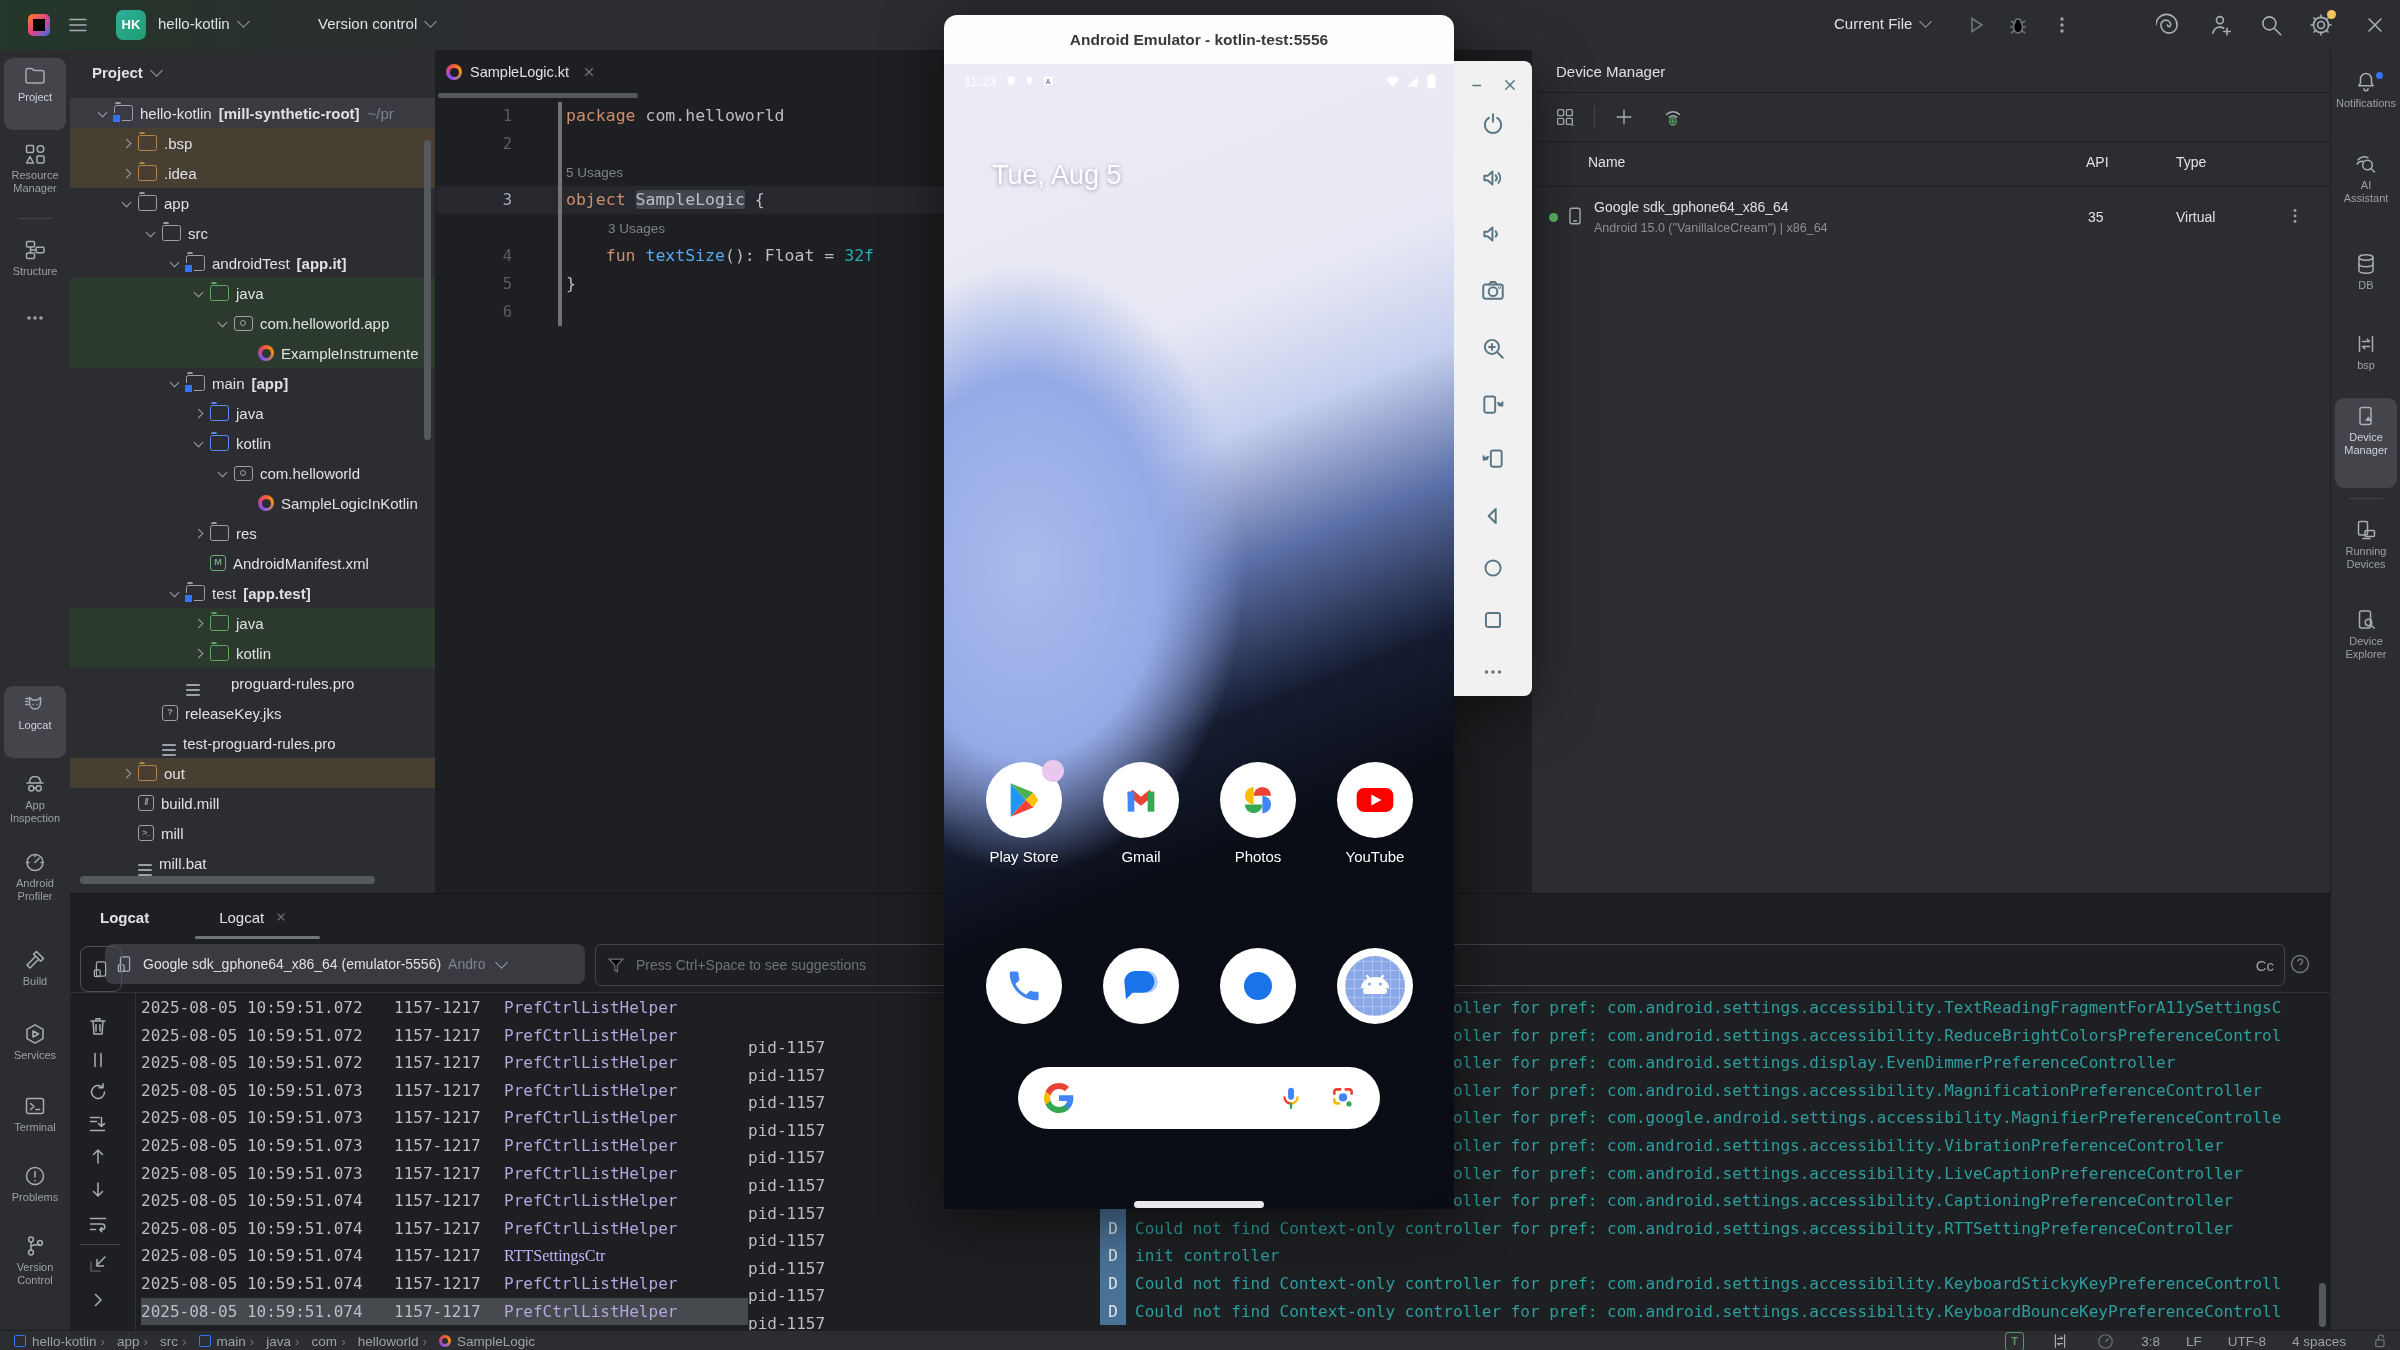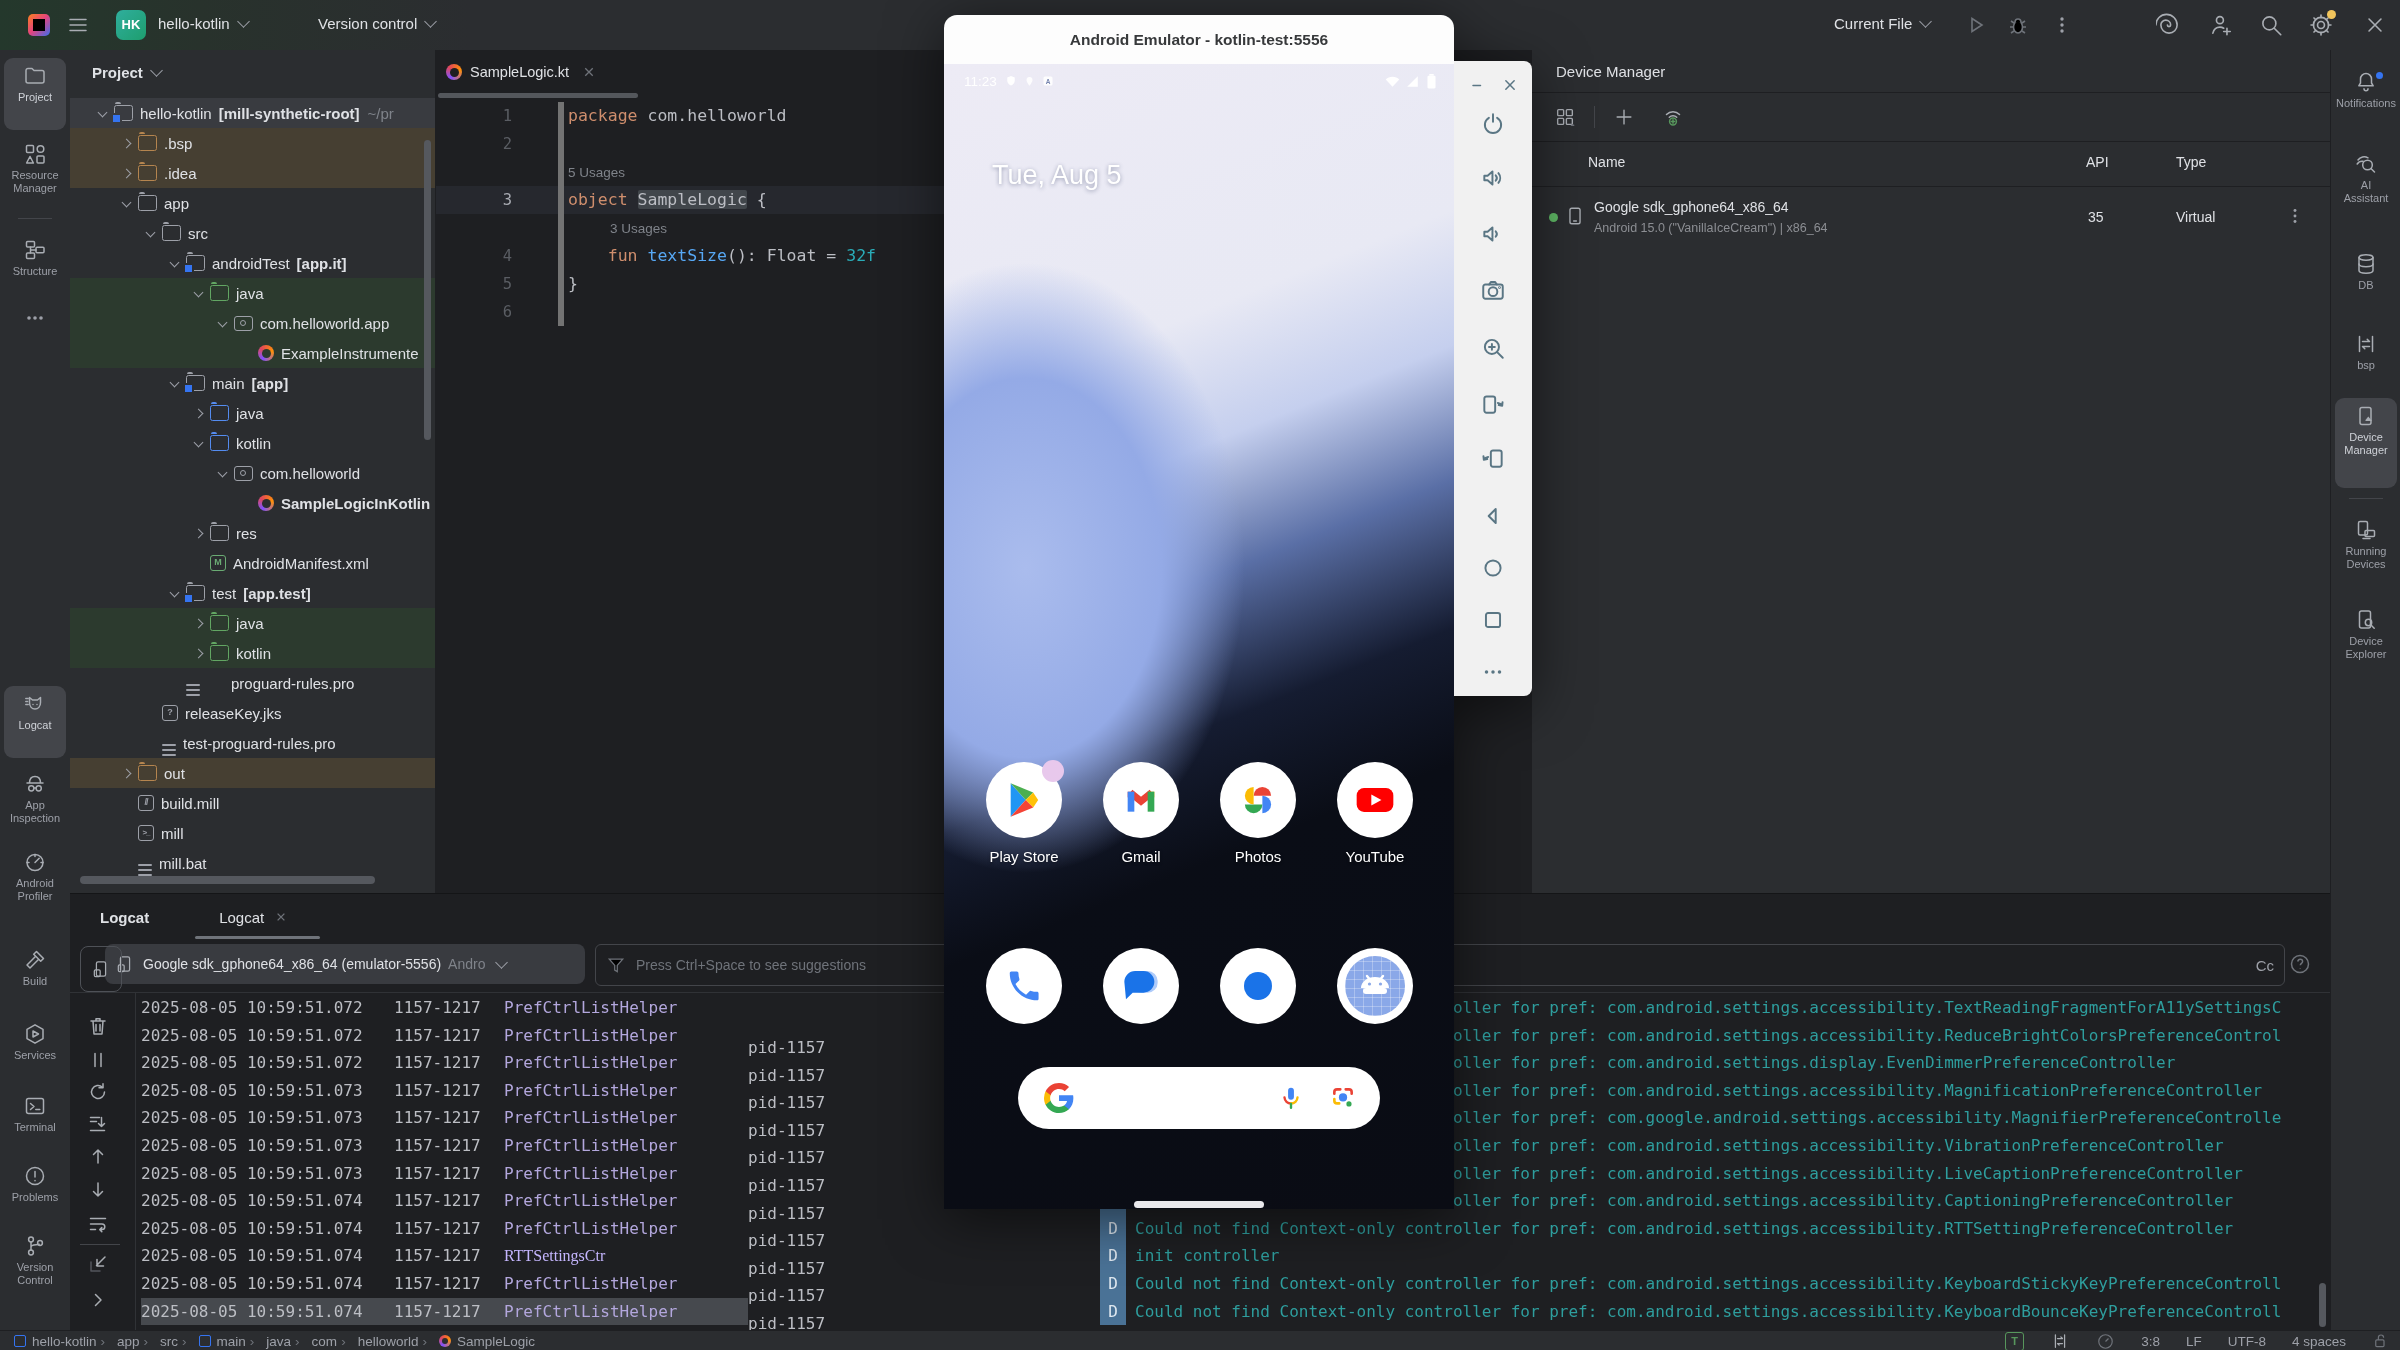--- a/index.html
+++ b/index.html
@@ -73,21 +73,21 @@
   .scrollbar{background:#55585e;border-radius:4px;}
   
   #editor{left:436px;top:50px;width:1096px;height:843px;background:#1e1f22;overflow:hidden;}
   #editor-tab{position:absolute;left:10px;top:0;height:44px;display:flex;align-items:center;font-size:14.5px;color:#dfe1e5;}
   #tab-pill{position:absolute;left:2px;top:43px;width:200px;height:5px;border-radius:3px;background:#54575c;}
   #code-lines{position:absolute;left:0;top:52px;width:1096px;font-family:"DejaVu Sans Mono",monospace;font-size:16.5px;}
   .cl{display:flex;height:28px;line-height:28px;}
   .cl.cur{background:#26282e;}
   .gut{width:76px;flex:none;text-align:right;padding-right:46px;color:#5a5d63;font-size:15.5px;}
   .cl.cur .gut{color:#a8abb2;}
-  .cbody{border-left:6px solid #737373;padding-left:4px;white-space:pre;}
+  .cbody{border-left:4px solid #737373;padding-left:4px;white-space:pre;}
   .kw{color:#cf8e6d;} .pl{color:#bcbec4;} .fn{color:#57a8f5;} .num{color:#2aacb8;}
   .hl{background:#41464b;border-radius:2px;}
   .inlay .usages{color:#7f838a;font-family:"Liberation Sans",sans-serif;font-size:13.5px;text-align:center;}
   
   #device-manager{left:1532px;top:50px;width:798px;height:843px;background:#2b2d30;overflow:hidden;}
   #dm-header{padding:13px 0 12px 24px;font-size:15px;color:#dfe1e5;border-bottom:1px solid #1e1f22;}
   #dm-toolbar{height:48px;border-bottom:1px solid #1e1f22;display:flex;align-items:center;padding-left:22px;gap:26px;}
   #dm-cols{height:44px;border-bottom:1px solid #1e1f22;position:relative;font-size:14px;color:#dfe1e5;}
   .dm-col{position:absolute;top:12px;}
   #dm-row{height:60px;position:relative;font-size:14px;}
@@ -531,21 +531,21 @@
 
         </div>
 
         <div class="trow" style="padding-left: 145px;">
           <span class="chev c-down"></span>
           <span class="ticon ti-package"></span>
           <span class="tlabel">com.helloworld</span>
 
         </div>
 
-        <div class="trow" style="padding-left: 169px; font-weight: bold;">
+        <div class="trow" style="padding-left: 169px;">
           <span class="chev c-none"></span>
           <span class="ticon ti-kotlin"></span>
           <span class="tlabel">SampleLogicInKotlin</span>
 
         </div>
 
         <div class="trow" style="padding-left: 121px;">
           <span class="chev c-right"></span>
           <span class="ticon ti-folder"></span>
           <span class="tlabel">res</span>

